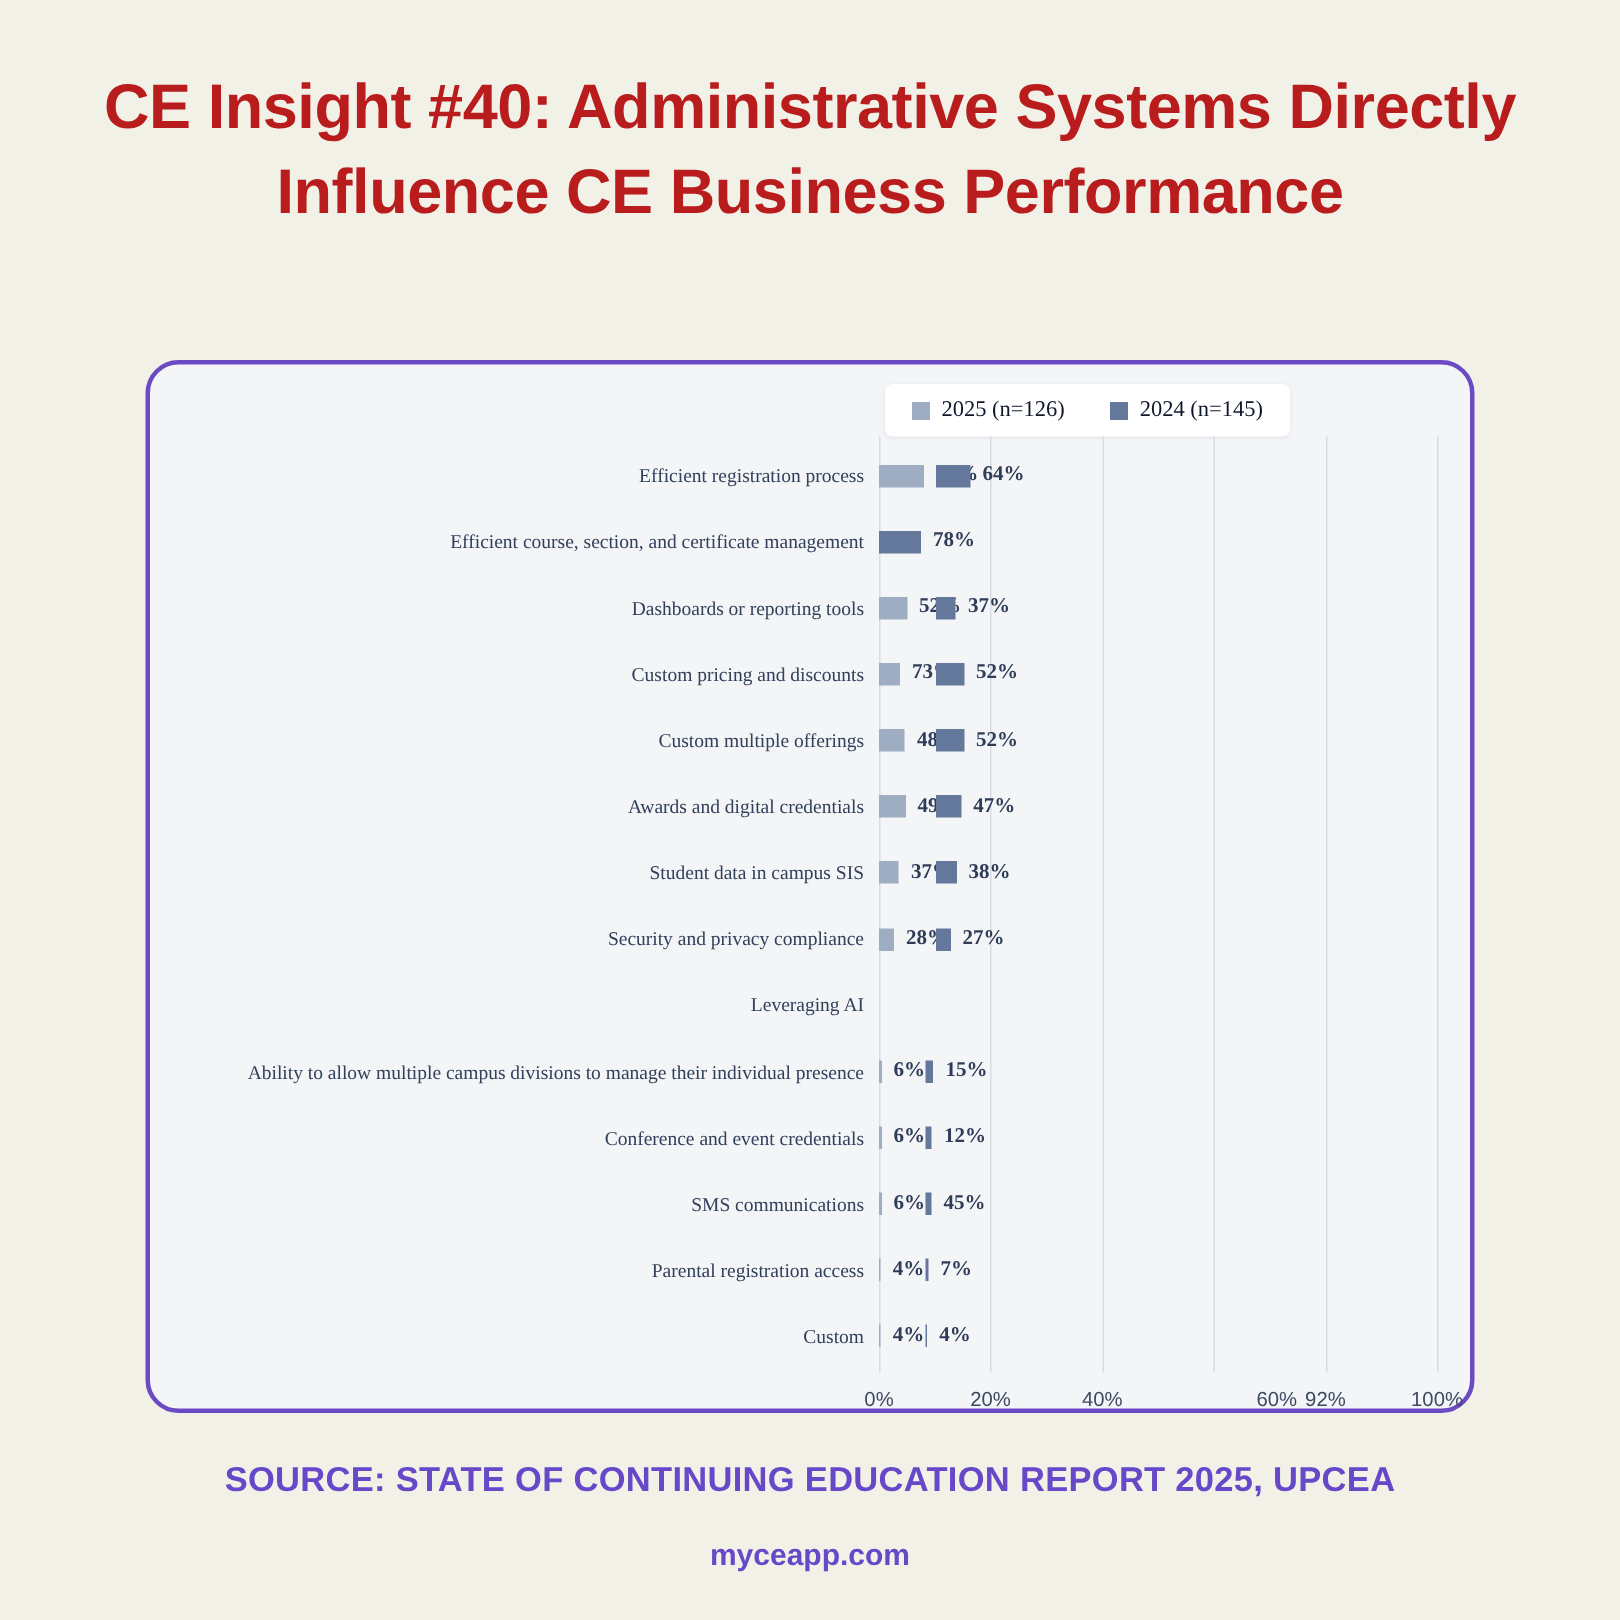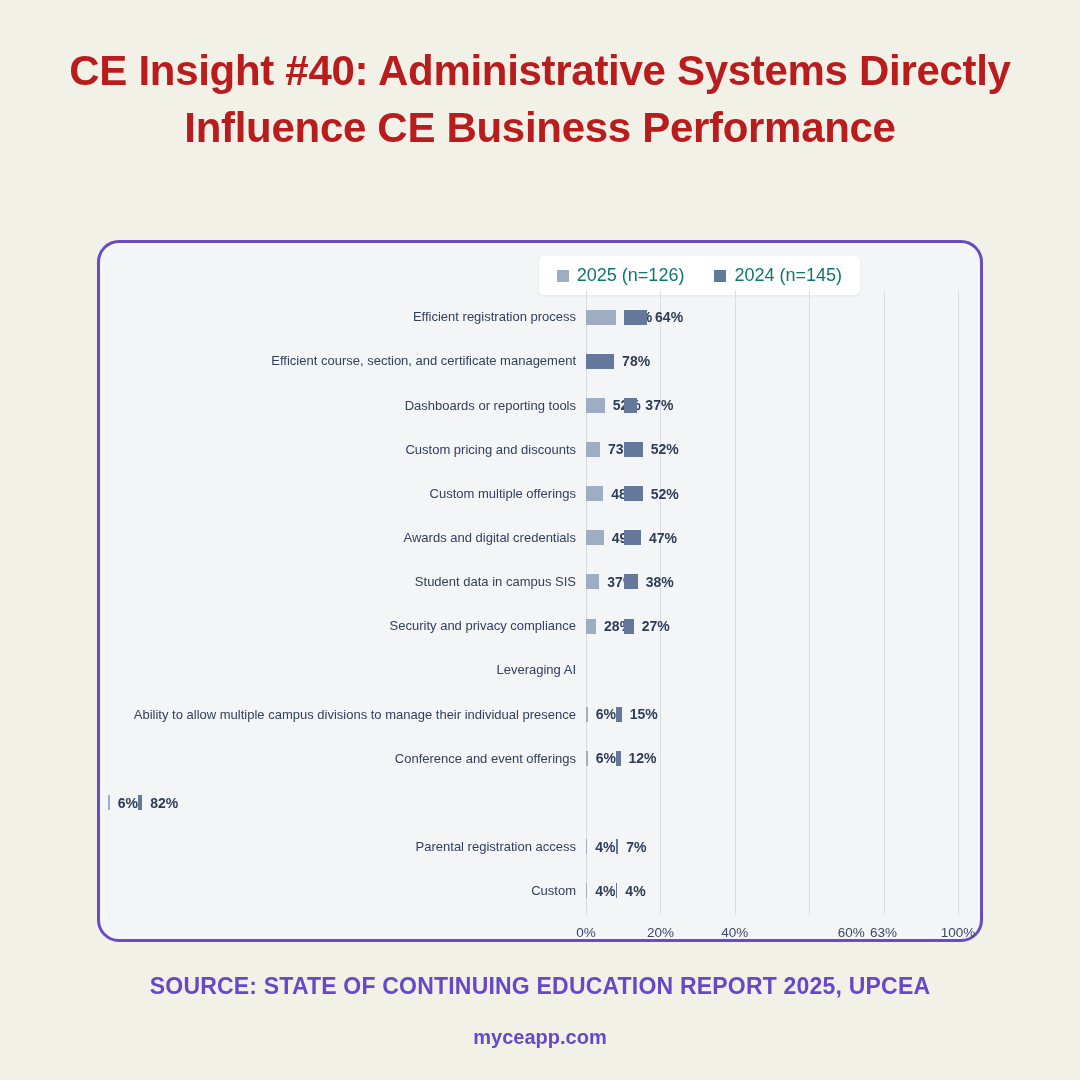--- a/index.html
+++ b/index.html
@@ -24,29 +24,29 @@
   }
   .legend {
     position:absolute; top:13px; right:120px;
     background:#ffffff; border-radius:5px;
     padding:9px 18px;
     display:flex; align-items:center; gap:30px;
     box-shadow:0 1px 3px rgba(40,40,80,0.08);
   }
   .legend-item { display:flex; align-items:center; gap:8px; }
   .legend-swatch { width:12px; height:12px; }
-  .legend-label { font-size:18px; color:#0f766e; }
+  .legend-label { font-size:15px; color:#0f172a;font-family:Liberation Serif, serif; }
   .plot { position:absolute; top:52px; left:8px; width:862px; height:644px; }
   .gridlines { position:absolute; left:478px; top:-4px; width:372px; height:624px; }
   .gridline { position:absolute; top:0; bottom:0; width:1px; background:#d8dce3; }
   .rows {
     position:absolute; left:0; top:0; width:862px; height:618px;
     display:flex; flex-direction:column;
   }
-  .row { flex:1; display:flex; align-items:center; }
+  .row { flex:1; display:flex; align-items:center;font-family:Liberation Serif, serif; }
   .row-label {
     width:478px; padding-right:10px; text-align:right;
     font-size:13px; color:#32405c; line-height:1.2;
   }
   .row-bars {
     width:372px; position:relative; z-index:1;
     display:flex; flex-direction:row; gap:2px;
   }
   .bar-line { height:15px; display:flex; align-items:center; }
   .bar { height:100%; flex:none; }
@@ -204,41 +204,42 @@
               <div class="bar" style="width: 6%; background: rgb(159, 173, 194);"></div>
               <span class="bar-value">6%</span>
             </div>
             <div class="bar-line">
               <div class="bar" style="width: 15%; background: rgb(100, 120, 155);"></div>
               <span class="bar-value">15%</span>
             </div>
           </div>
         </div>
         <div class="row">
-          <div class="row-label">Conference and event offerings</div>
+          <div class="row-label">Conference and event credentials</div>
           <div class="row-bars">
             <div class="bar-line">
               <div class="bar" style="width: 6%; background: rgb(159, 173, 194);"></div>
               <span class="bar-value">6%</span>
             </div>
             <div class="bar-line">
               <div class="bar" style="width: 12%; background: rgb(100, 120, 155);"></div>
               <span class="bar-value">12%</span>
             </div>
           </div>
         </div>
         <div class="row">
+          <div class="row-label">SMS communications</div>
           <div class="row-bars">
             <div class="bar-line">
               <div class="bar" style="width: 6%; background: rgb(159, 173, 194);"></div>
               <span class="bar-value">6%</span>
             </div>
             <div class="bar-line">
               <div class="bar" style="width: 11%; background: rgb(100, 120, 155);"></div>
-              <span class="bar-value">82%</span>
+              <span class="bar-value">45%</span>
             </div>
           </div>
         </div>
         <div class="row">
           <div class="row-label">Parental registration access</div>
           <div class="row-bars">
             <div class="bar-line">
               <div class="bar" style="width: 4%; background: rgb(159, 173, 194);"></div>
               <span class="bar-value">4%</span>
             </div>
@@ -260,20 +261,20 @@
               <span class="bar-value">4%</span>
             </div>
           </div>
         </div>
       </div>
     <div class="x-axis">
         <span class="x-tick" style="left: 0%;">0%</span>
         <span class="x-tick" style="left: 20%;">20%</span>
         <span class="x-tick" style="left: 40%;">40%</span>
         <span class="x-tick" style="left: 60%; margin-left: 42px;">60%</span>
-        <span class="x-tick" style="left: 80%;">63%</span>
+        <span class="x-tick" style="left: 80%;">92%</span>
         <span class="x-tick" style="left: 100%;">100%</span>
       </div>
   </div>
 </div>
 
 <div class="source-line">SOURCE: STATE OF CONTINUING EDUCATION REPORT 2025, UPCEA</div>
 <div class="website">myceapp.com</div>
 
 </body></html>

